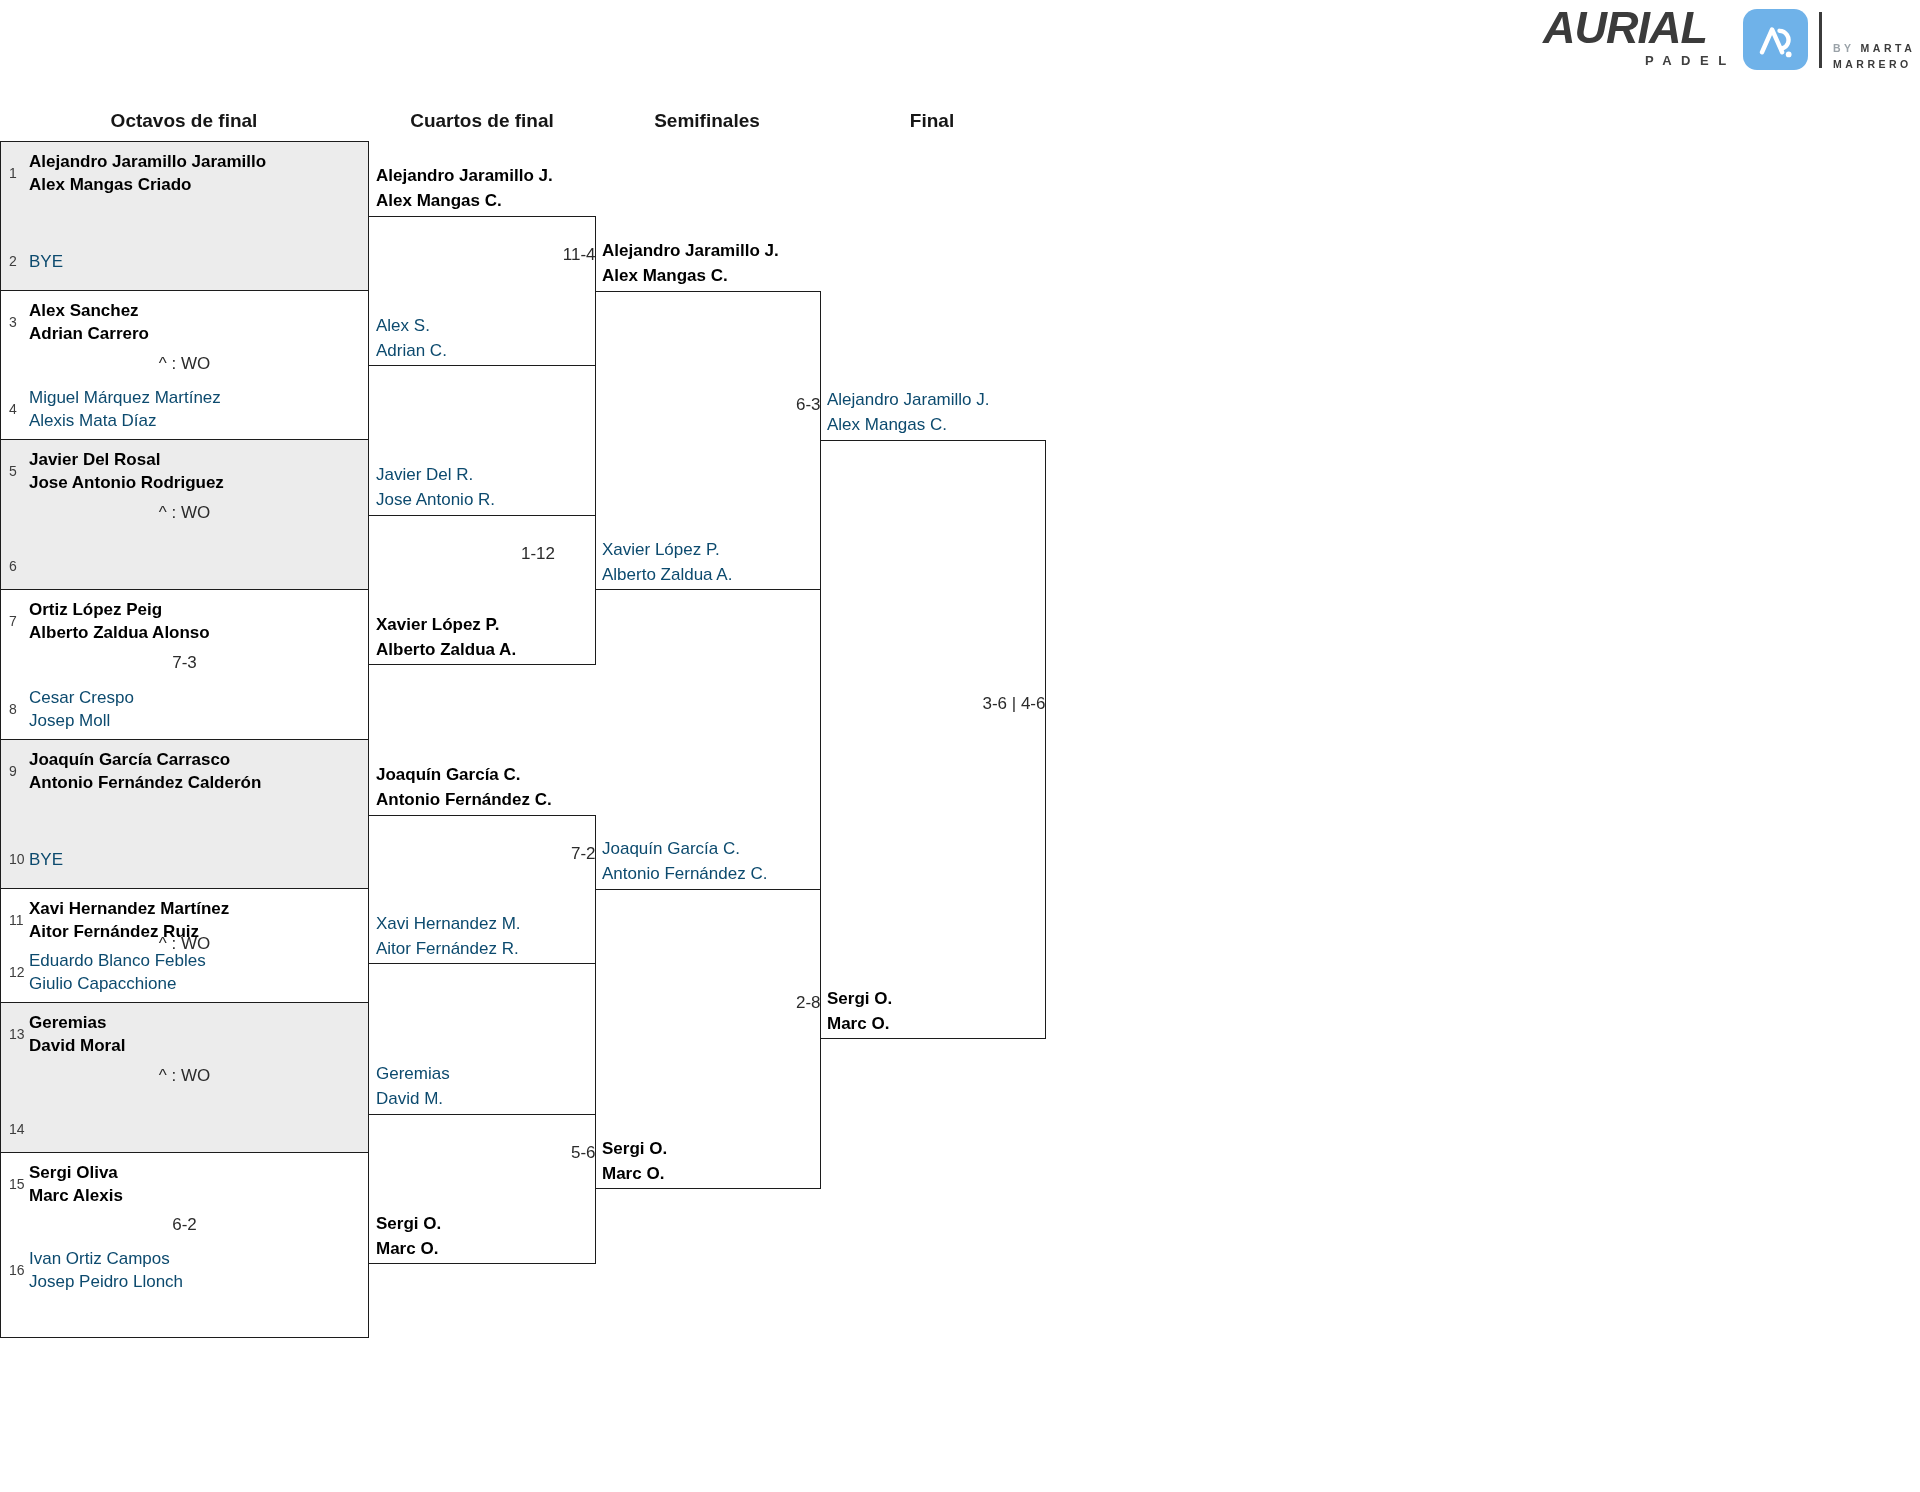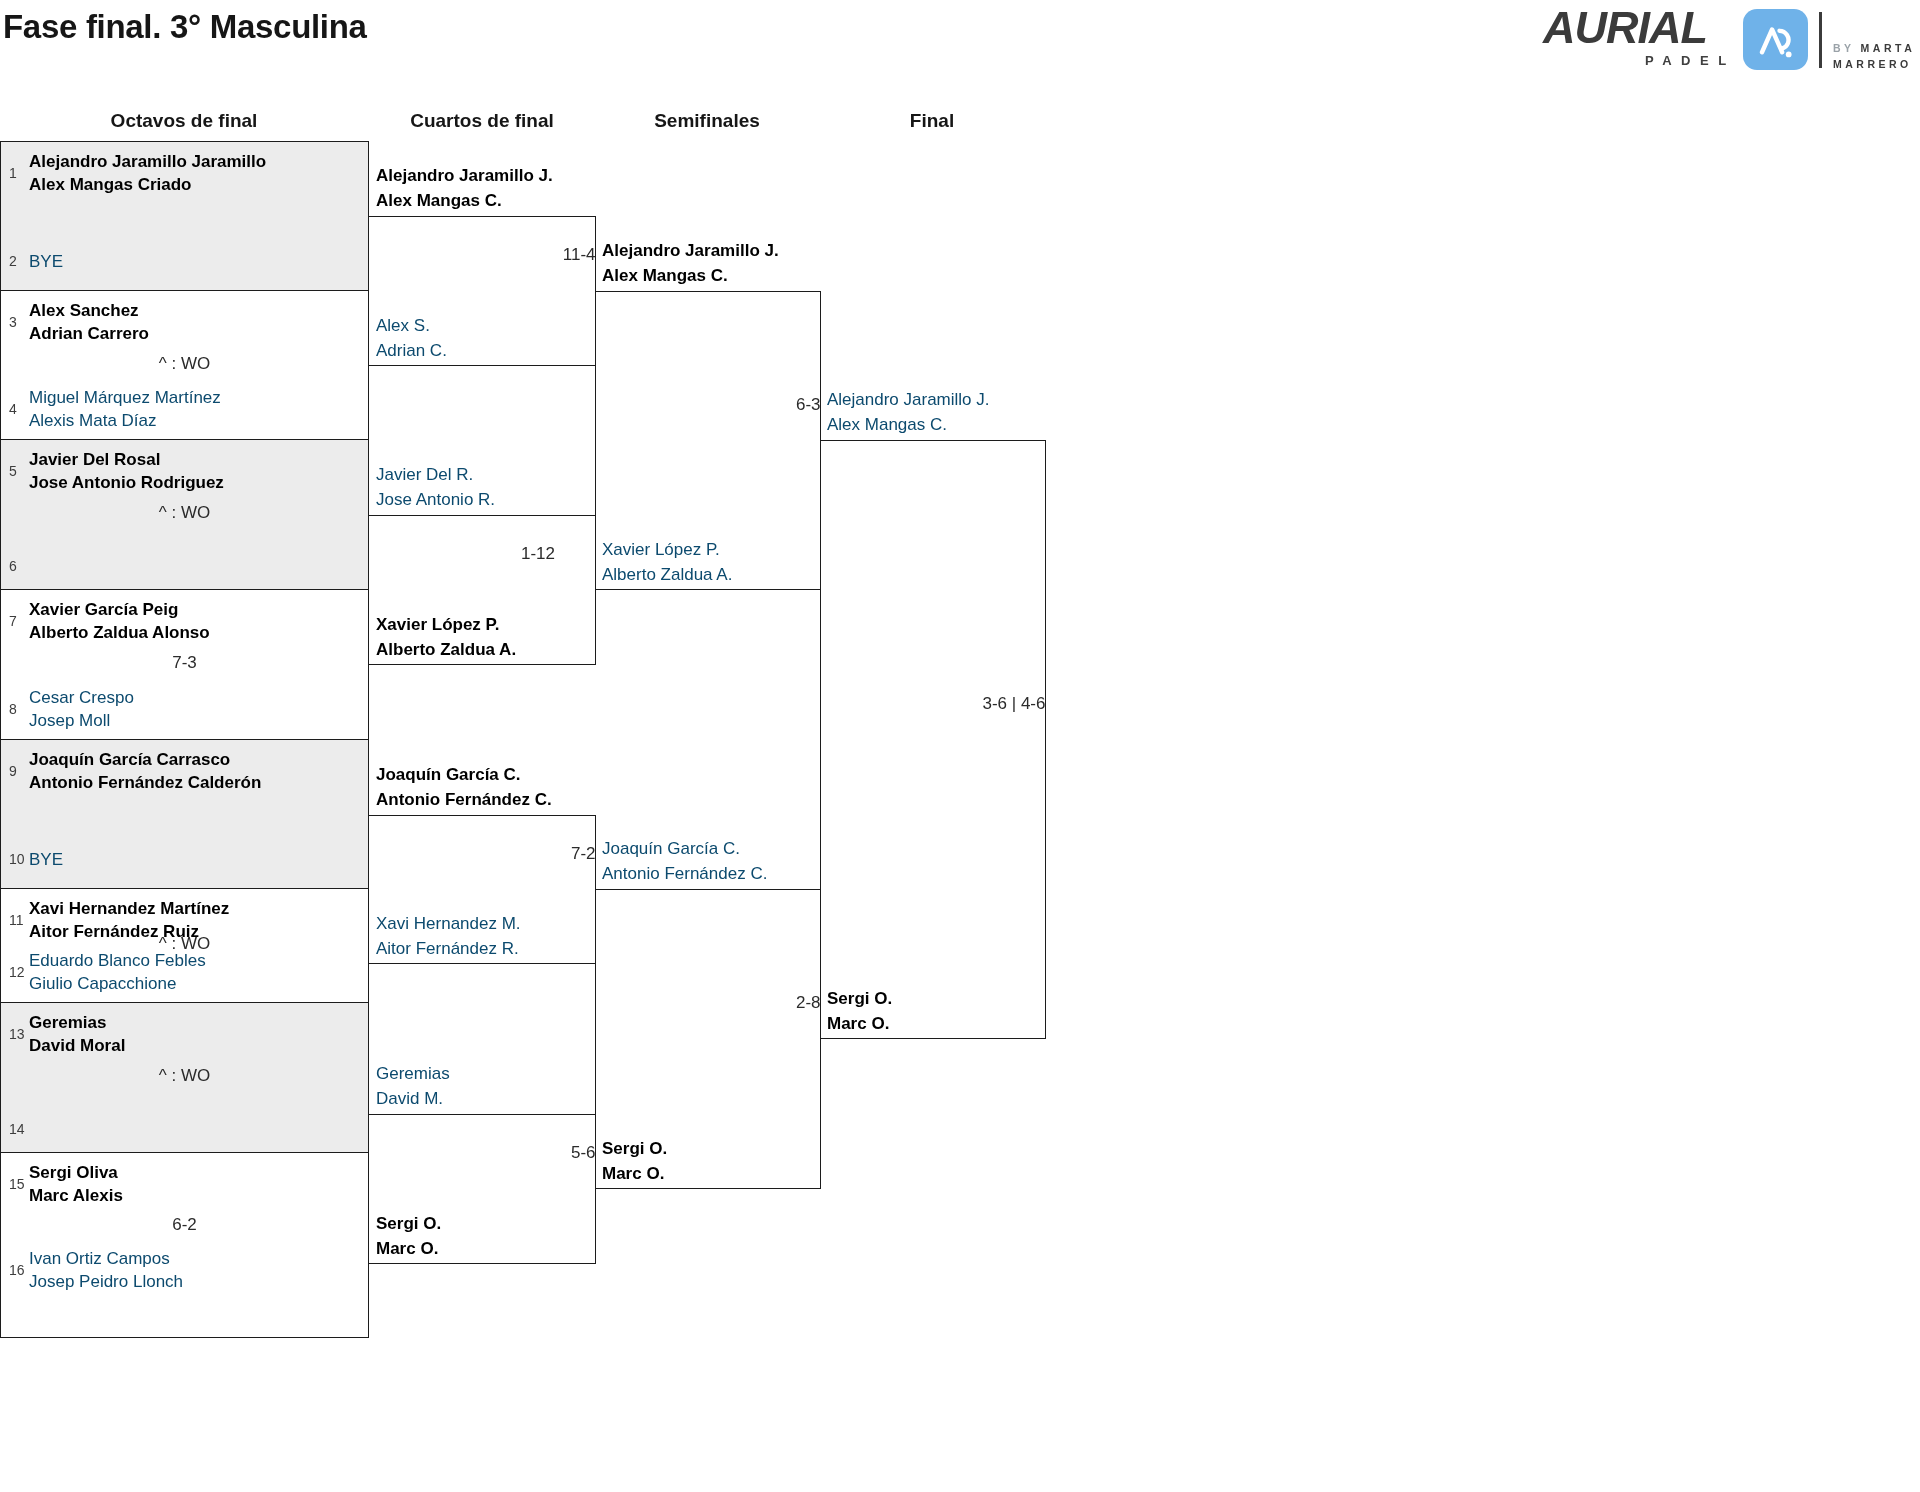--- a/index.html
+++ b/index.html
@@ -46,21 +46,20 @@
   .rteam .tl{line-height:25px;}
   .rscore{position:absolute;height:20px;line-height:20px;text-align:right;
           font-size:17px;color:#2b2b2b;}
 </style>
 </head>
 <body>
 
 <div class="page">
 
   <div class="title">
-    <div>Fase final. 3° Masculina</div>
   </div>
 
   <div class="logo-aurial">AURIAL</div>
   <div class="logo-padel">PADEL</div>
   <div class="logo-mark">
     <svg width="42" height="40" viewBox="0 0 48 44">
       <path d="M8 36 L19.5 10 L31 36" stroke="#fff" stroke-width="5" fill="none" stroke-linecap="round" stroke-linejoin="round"></path>
       <path d="M28 11.5 a10.5 10.5 0 0 1 9.5 14.5 c-1.1 2.8 -3.4 4.6 -6 5.5" stroke="#fff" stroke-width="5" fill="none" stroke-linecap="round" stroke-linejoin="round"></path>
       <circle cx="38.5" cy="38.5" r="3.3" fill="#fff"></circle>
     </svg>
@@ -124,21 +123,21 @@
       <div class="oct-score">^ : WO</div>
       <div class="slot" style="bottom:15px">
         <span class="seed">6</span>
       </div>
     </div>
 
     <div class="oct-row" style="height:150px">
       <div class="slot top win">
         <span class="seed">7</span>
         <div>
-          <div class="tl">Xavier García Peig</div>
+          <div class="tl">Ortiz López Peig</div>
           <div class="tl">Alberto Zaldua Alonso</div>
         </div>
       </div>
       <div class="oct-score">7-3</div>
       <div class="slot" style="bottom:7px">
         <span class="seed">8</span>
         <div>
           <div class="tl">Cesar Crespo</div>
           <div class="tl">Josep Moll</div>
         </div>

